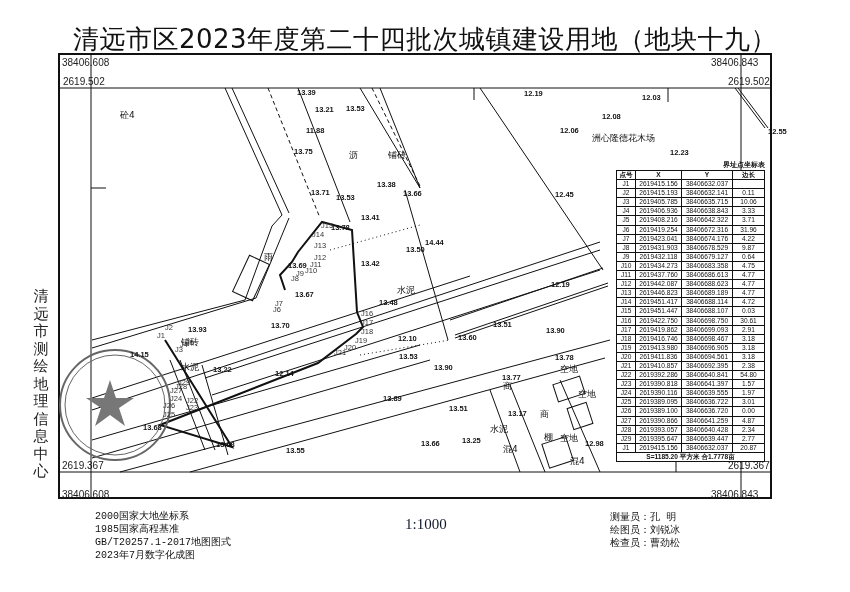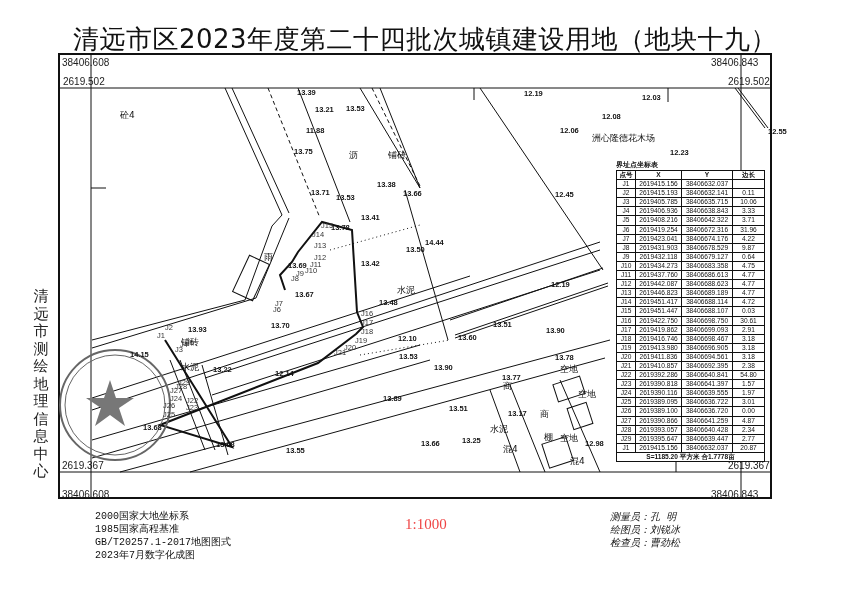--- a/index.html
+++ b/index.html
@@ -6,29 +6,29 @@
   body{width:850px;height:592px;position:relative;overflow:hidden;font-family:"DejaVu Sans",sans-serif;color:#111;}
   .title{position:absolute;left:0;top:22px;width:850px;text-align:center;font-size:26px;letter-spacing:0.5px;font-family:"DejaVu Sans",sans-serif;color:#111;}
   .frame{position:absolute;left:58px;top:53px;width:714px;height:446px;border:2px solid #111;box-sizing:border-box;}
   .corner{position:absolute;font-family:"Liberation Sans",sans-serif;font-size:10px;color:#222;}
   .side-label{position:absolute;left:32px;top:288px;width:18px;font-size:15px;line-height:17.5px;text-align:center;color:#222;}
   svg.map{position:absolute;left:0;top:0;}
   .lbl{font-family:"Liberation Sans",sans-serif;font-size:7.5px;fill:#111;font-weight:bold;}
   .lblc{font-family:"DejaVu Sans",sans-serif;font-size:9px;fill:#111;}
   .jl{font-family:"Liberation Sans",sans-serif;font-size:7.5px;fill:#333;}
   .table-wrap{position:absolute;left:616px;top:161px;width:149px;}
-  .table-title{font-size:7px;text-align:left;height:9px;line-height:9px;font-weight:bold;}
+  .table-title{font-size:7px;text-align:right;height:9px;line-height:9px;font-weight:bold;}
   table.coords{border-collapse:collapse;width:149px;font-family:"Liberation Sans",sans-serif;font-size:6.6px;background:#fff;}
   table.coords td, table.coords th{border:1px solid #111;padding:0;height:8.1px;line-height:8.1px;text-align:center;white-space:nowrap;}
   table.coords th{font-weight:bold;font-size:6.6px;}
   table.coords td.dist{border-top:none;border-bottom:none;}
   .area-row td{font-size:6.6px;font-weight:bold;}
   .footer-left{position:absolute;left:95px;top:510px;font-size:10px;line-height:13px;color:#111;font-family:Liberation Mono, monospace;}
-  .scale{position:absolute;left:405px;top:516px;font-family:"Liberation Serif",serif;font-size:15px;color:#ef4444;}
-  .footer-right{position:absolute;left:610px;top:510px;font-size:10px;line-height:13px;color:#111;font-style:italic;}
+  .scale{position:absolute;left:405px;top:516px;font-family:"Liberation Serif",serif;font-size:15px;color:#0f172a;}
+  .footer-right{position:absolute;left:610px;top:510px;font-size:10px;line-height:13px;color:#111;}
   .footer-right span{display:inline-block;}
 </style>
 </head>
 <body>
 
 <div class="title">清远市区2023年度第二十四批次城镇建设用地（地块十九）</div>
 
 <div class="side-label">
   <div>清</div>
   <div>远</div>

